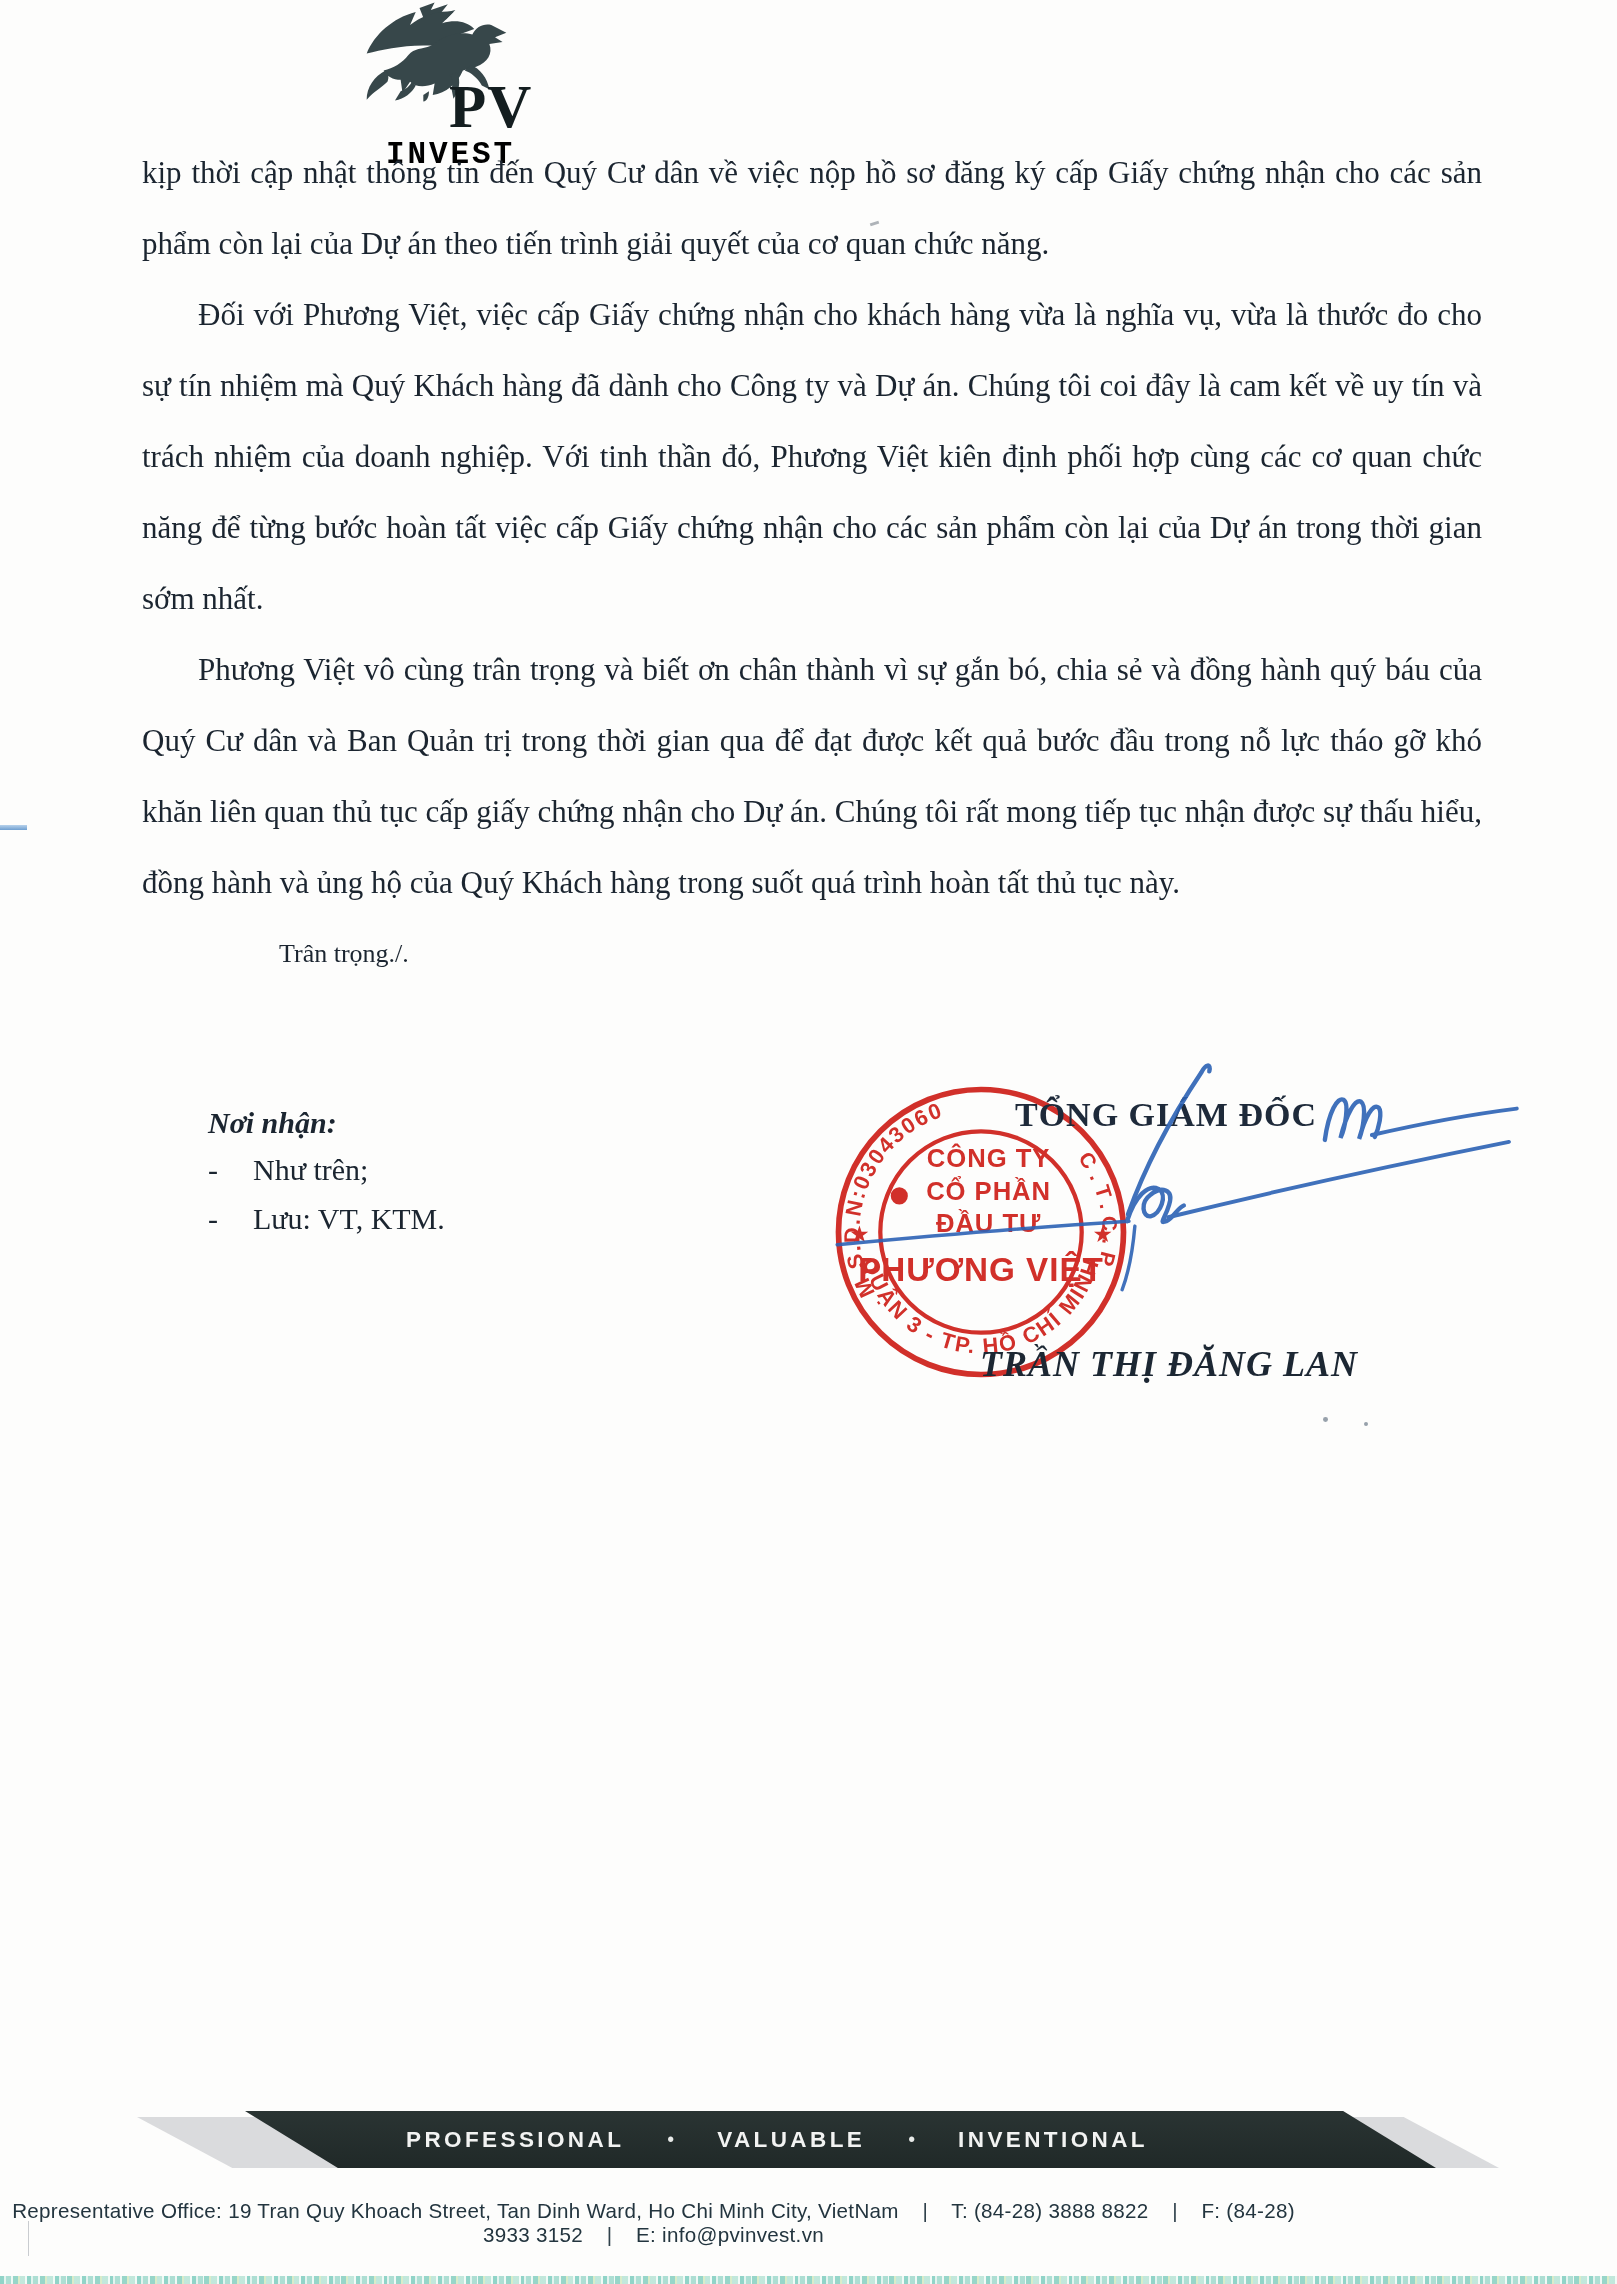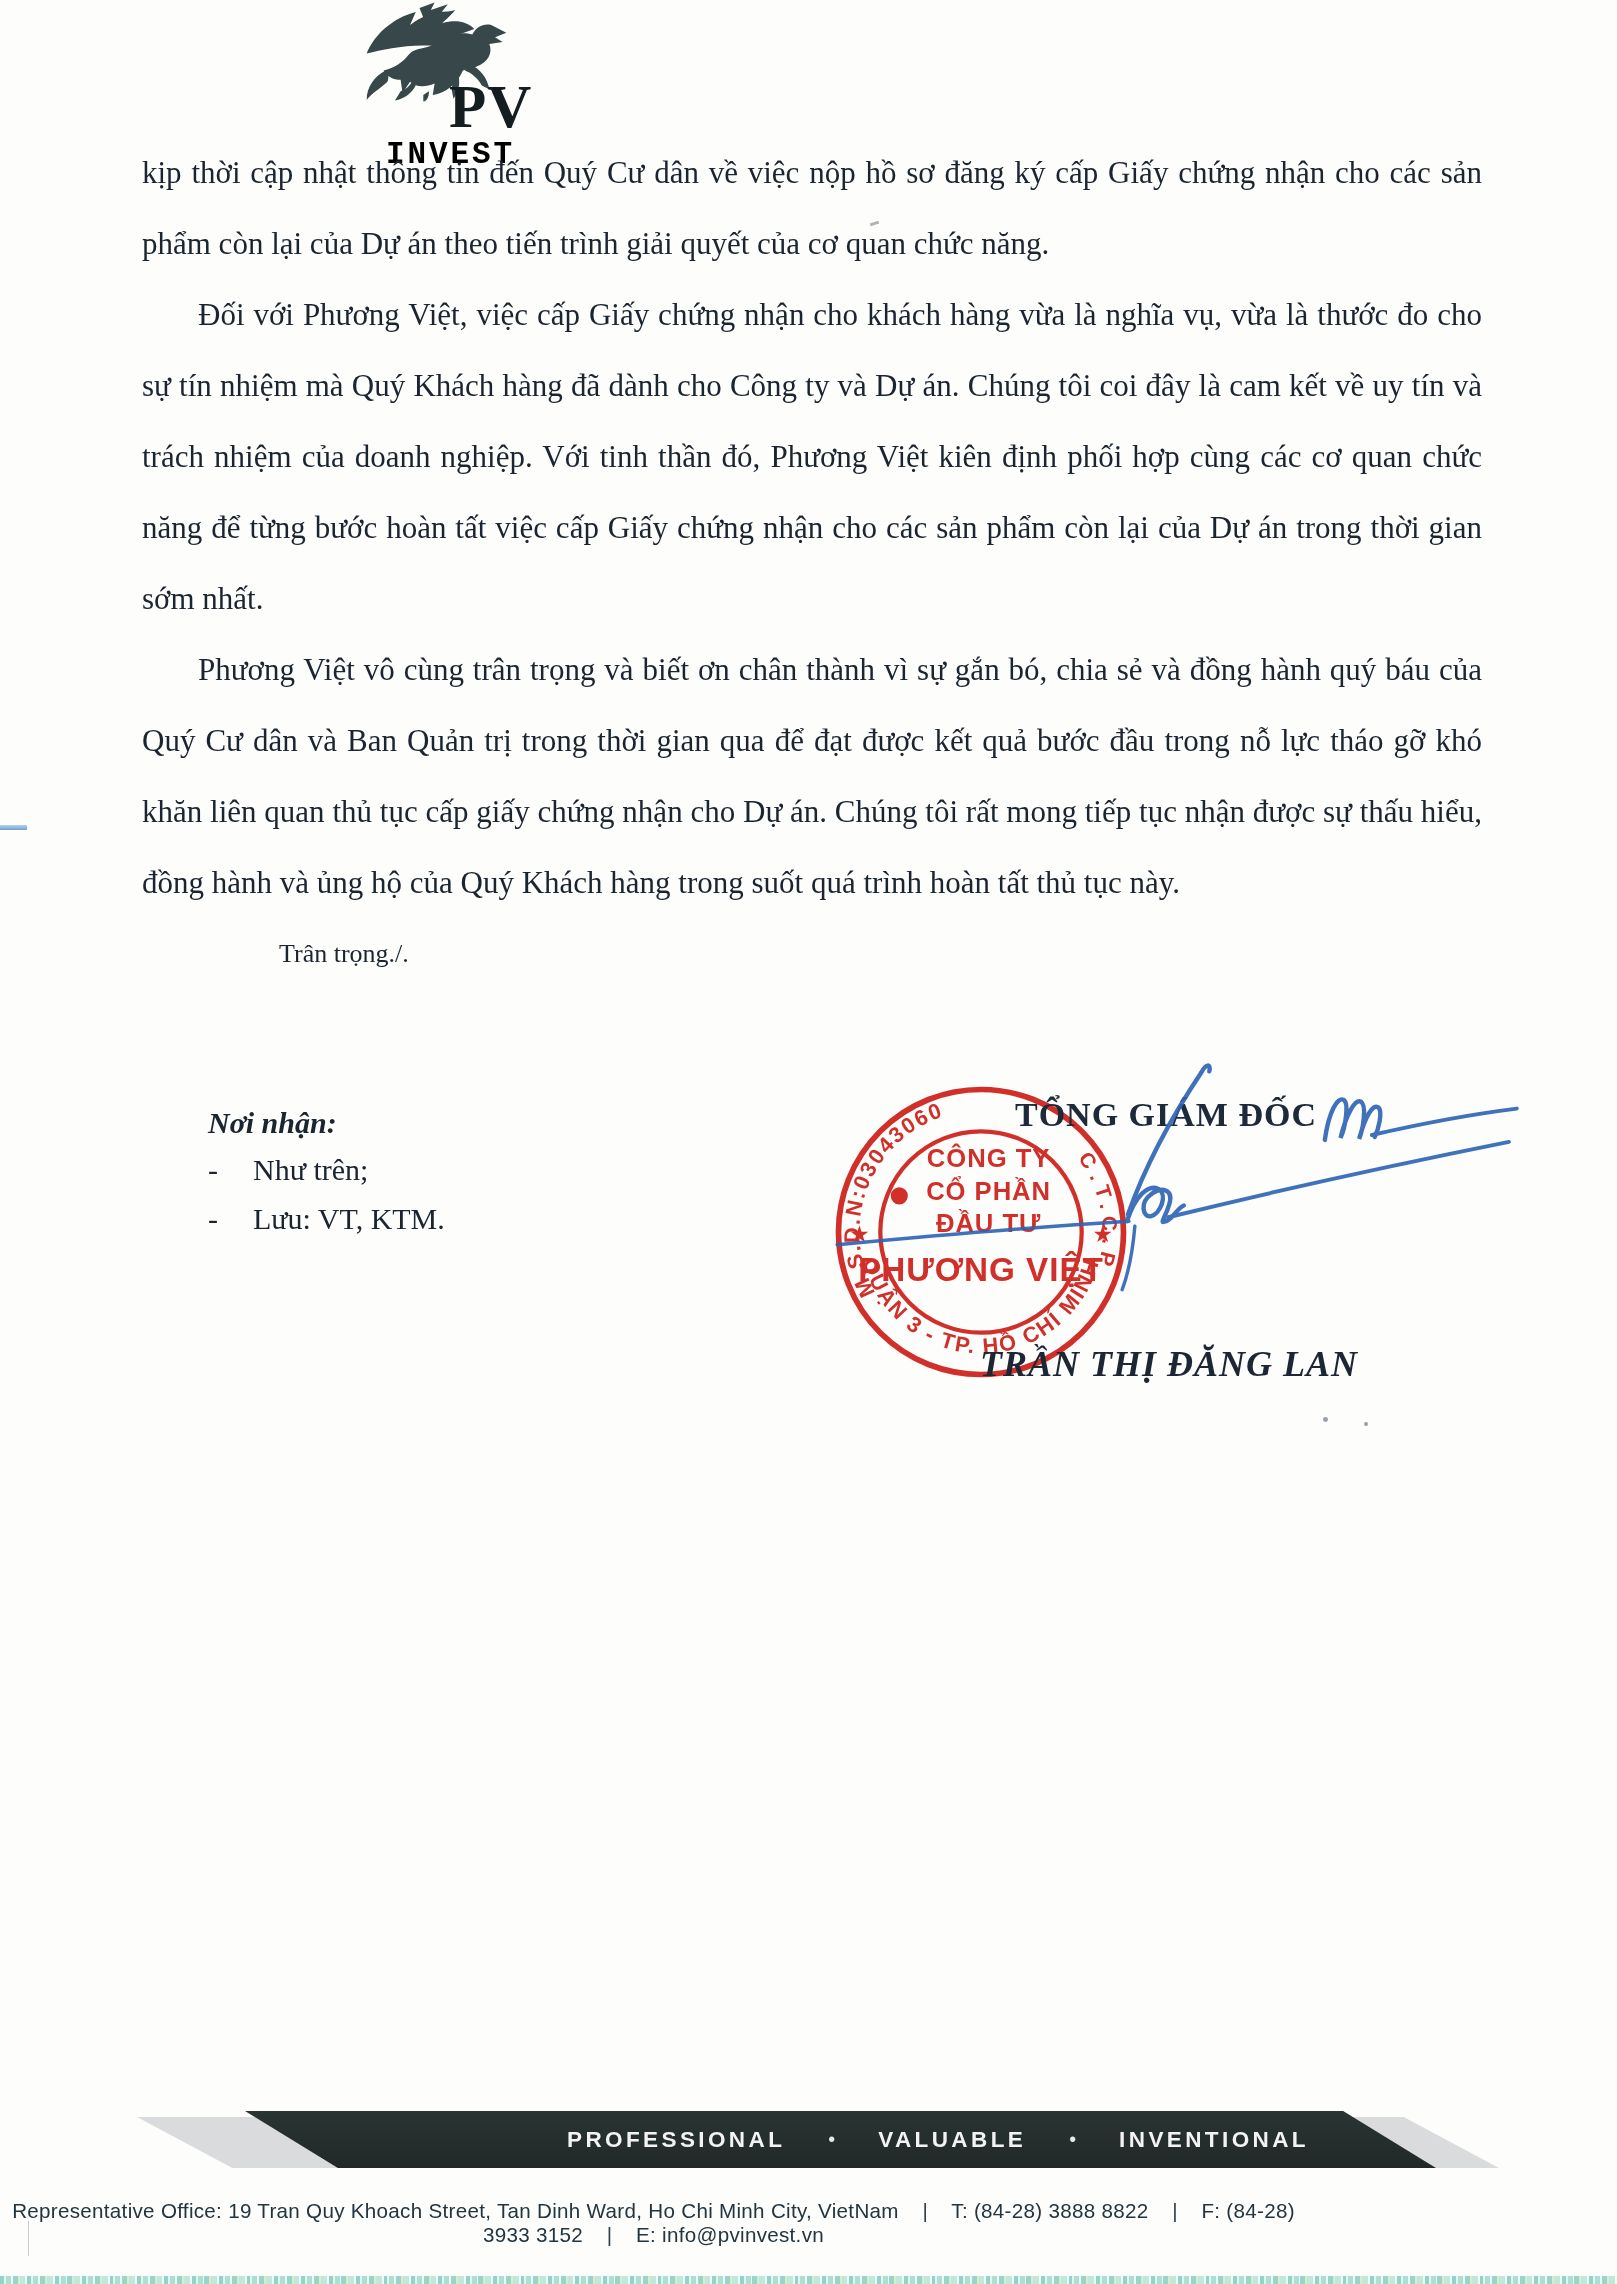--- a/index.html
+++ b/index.html
@@ -35,21 +35,21 @@
   .signature-svg{position:absolute;left:823px;top:1041px;width:706px;height:284px;z-index:3;}
   .name-dot{position:absolute;border-radius:50%;background:#97a1ab;z-index:2;}
   .name-dot.d1{left:1323px;top:1417px;width:4.9px;height:4.9px;}
   .name-dot.d2{left:1364px;top:1422px;width:3.9px;height:3.9px;}
   
   .banner-shadow{position:absolute;left:137px;top:2117px;width:1362px;height:51px;
     background:#dadbdd;clip-path:polygon(0 0,93% 0,100% 100%,7% 100%);}
   .banner{position:absolute;left:245px;top:2111px;width:1191px;height:57px;
     background:linear-gradient(180deg,#2a3433,#202928);
     clip-path:polygon(0 0,92.2% 0,100% 100%,7.8% 100%);
-    display:flex;align-items:center;justify-content:flex-end;padding-right:127px;box-sizing:border-box;
+    display:flex;align-items:center;justify-content:center;padding-right:127px;box-sizing:border-box;
     font-family:"Liberation Sans","DejaVu Sans",sans-serif;color:#f2f3f2;}
   .banner .slogan{font-size:22.5px;font-weight:bold;letter-spacing:3.4px;}
   .banner .bullet{font-size:19.6px;margin:0 43px;color:#e8eae9;}
   .address-line{position:absolute;left:0;top:2199px;width:1307px;text-align:center;
     font-family:"Liberation Sans","DejaVu Sans",sans-serif;
     font-size:20.6px;color:#23353f;letter-spacing:0.3px;}
   .address-line .pipe{margin:0 17.6px;color:#30414b;}
   .bottom-noise{position:absolute;left:0;bottom:0;width:1617px;height:8.8px;opacity:.85;
     background:repeating-linear-gradient(90deg,
       #7ecdbf 0 3.9px,#dff2ec 3.9px 5.9px,#9fd9cc 5.9px 10.8px,#eef8f4 10.8px 12.7px,

